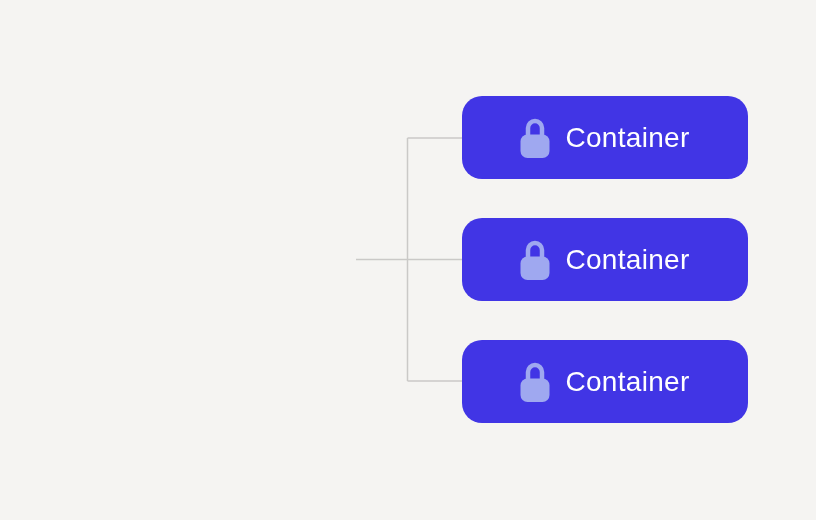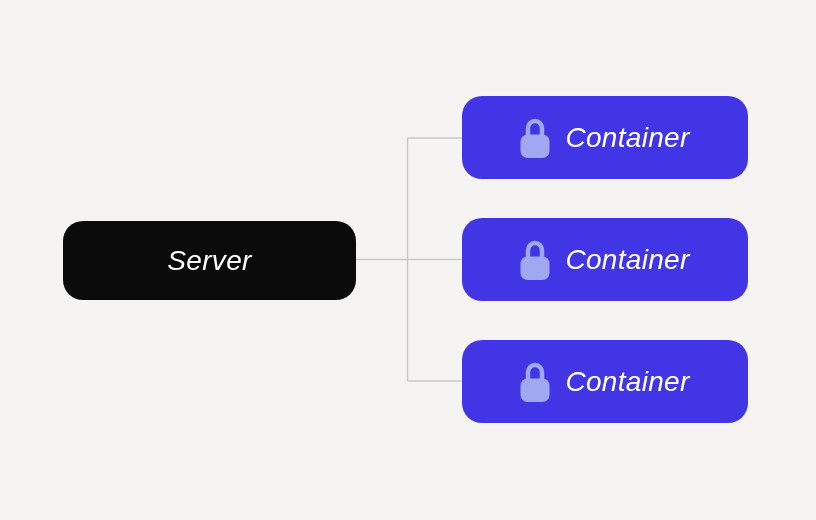--- a/index.html
+++ b/index.html
@@ -31,21 +31,20 @@
     display: flex;
     align-items: center;
     justify-content: center;
     box-sizing: border-box;
   }
   .node-label {
     font-size: 28px;
     font-weight: 400;
     letter-spacing: 0.3px;
     white-space: nowrap;
-    font-style: italic;
   }
   .server {
     left: 63px;
     top: 221px;
     width: 293px;
     height: 79px;
     border-radius: 20px;
     background: var(--server-bg, #0b0b0c);
     color: var(--server-text, #ffffff);
   }
@@ -80,23 +79,20 @@
 
 <div class="stage">
 
   <svg class="connectors" width="816" height="520" viewBox="0 0 816 520" aria-hidden="true">
     <line class="cline" x1="356" y1="259.5" x2="462" y2="259.5"></line>
     <line class="cline" x1="407.5" y1="138" x2="407.5" y2="381"></line>
     <line class="cline" x1="407.5" y1="138" x2="462" y2="138"></line>
     <line class="cline" x1="407.5" y1="381" x2="462" y2="381"></line>
   </svg>
 
-  <div class="node server">
-    <span class="node-label">Server</span>
-  </div>
 
   <div class="node container-node c1">
     <svg class="lock-icon-svg" width="30" height="41" viewBox="0 0 30 41" aria-hidden="true">
       <path class="lock-shackle" d="M8 20 V11 a7 7 0 0 1 14 0 V20"></path>
       <rect class="lock-body" x="0.5" y="17.5" width="29" height="23.5" rx="7"></rect>
     </svg>
     <span class="node-label">Container</span>
   </div>
 
   <div class="node container-node c2">

